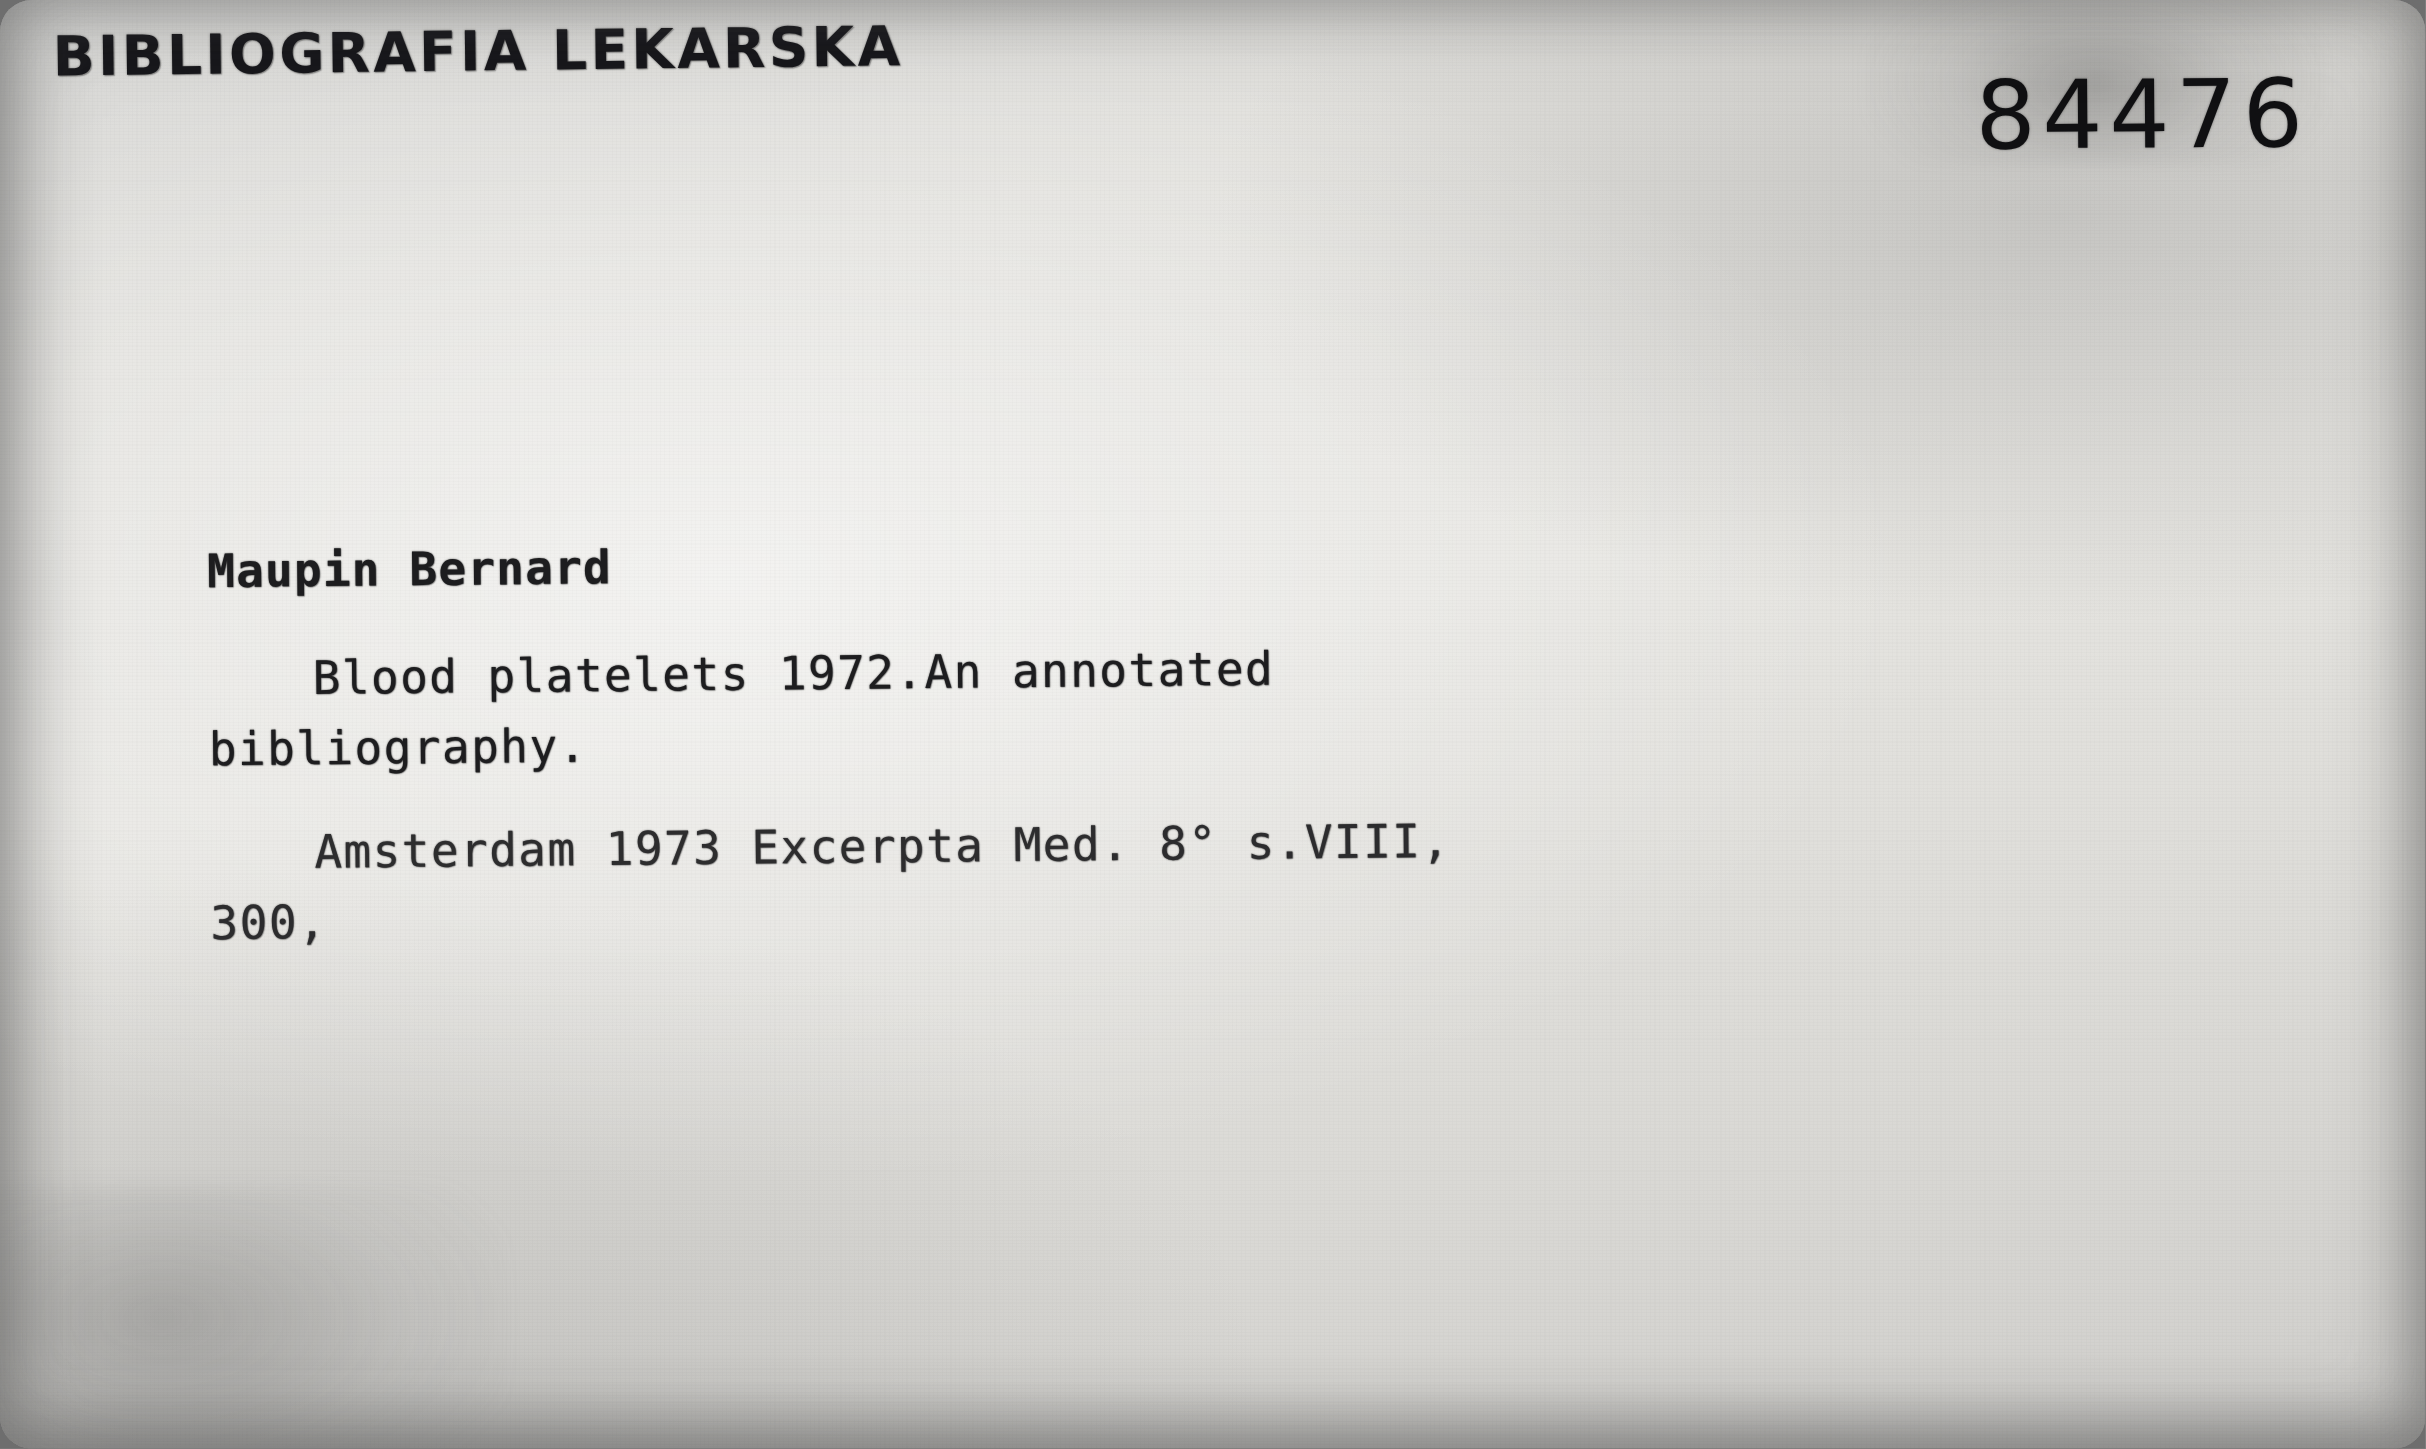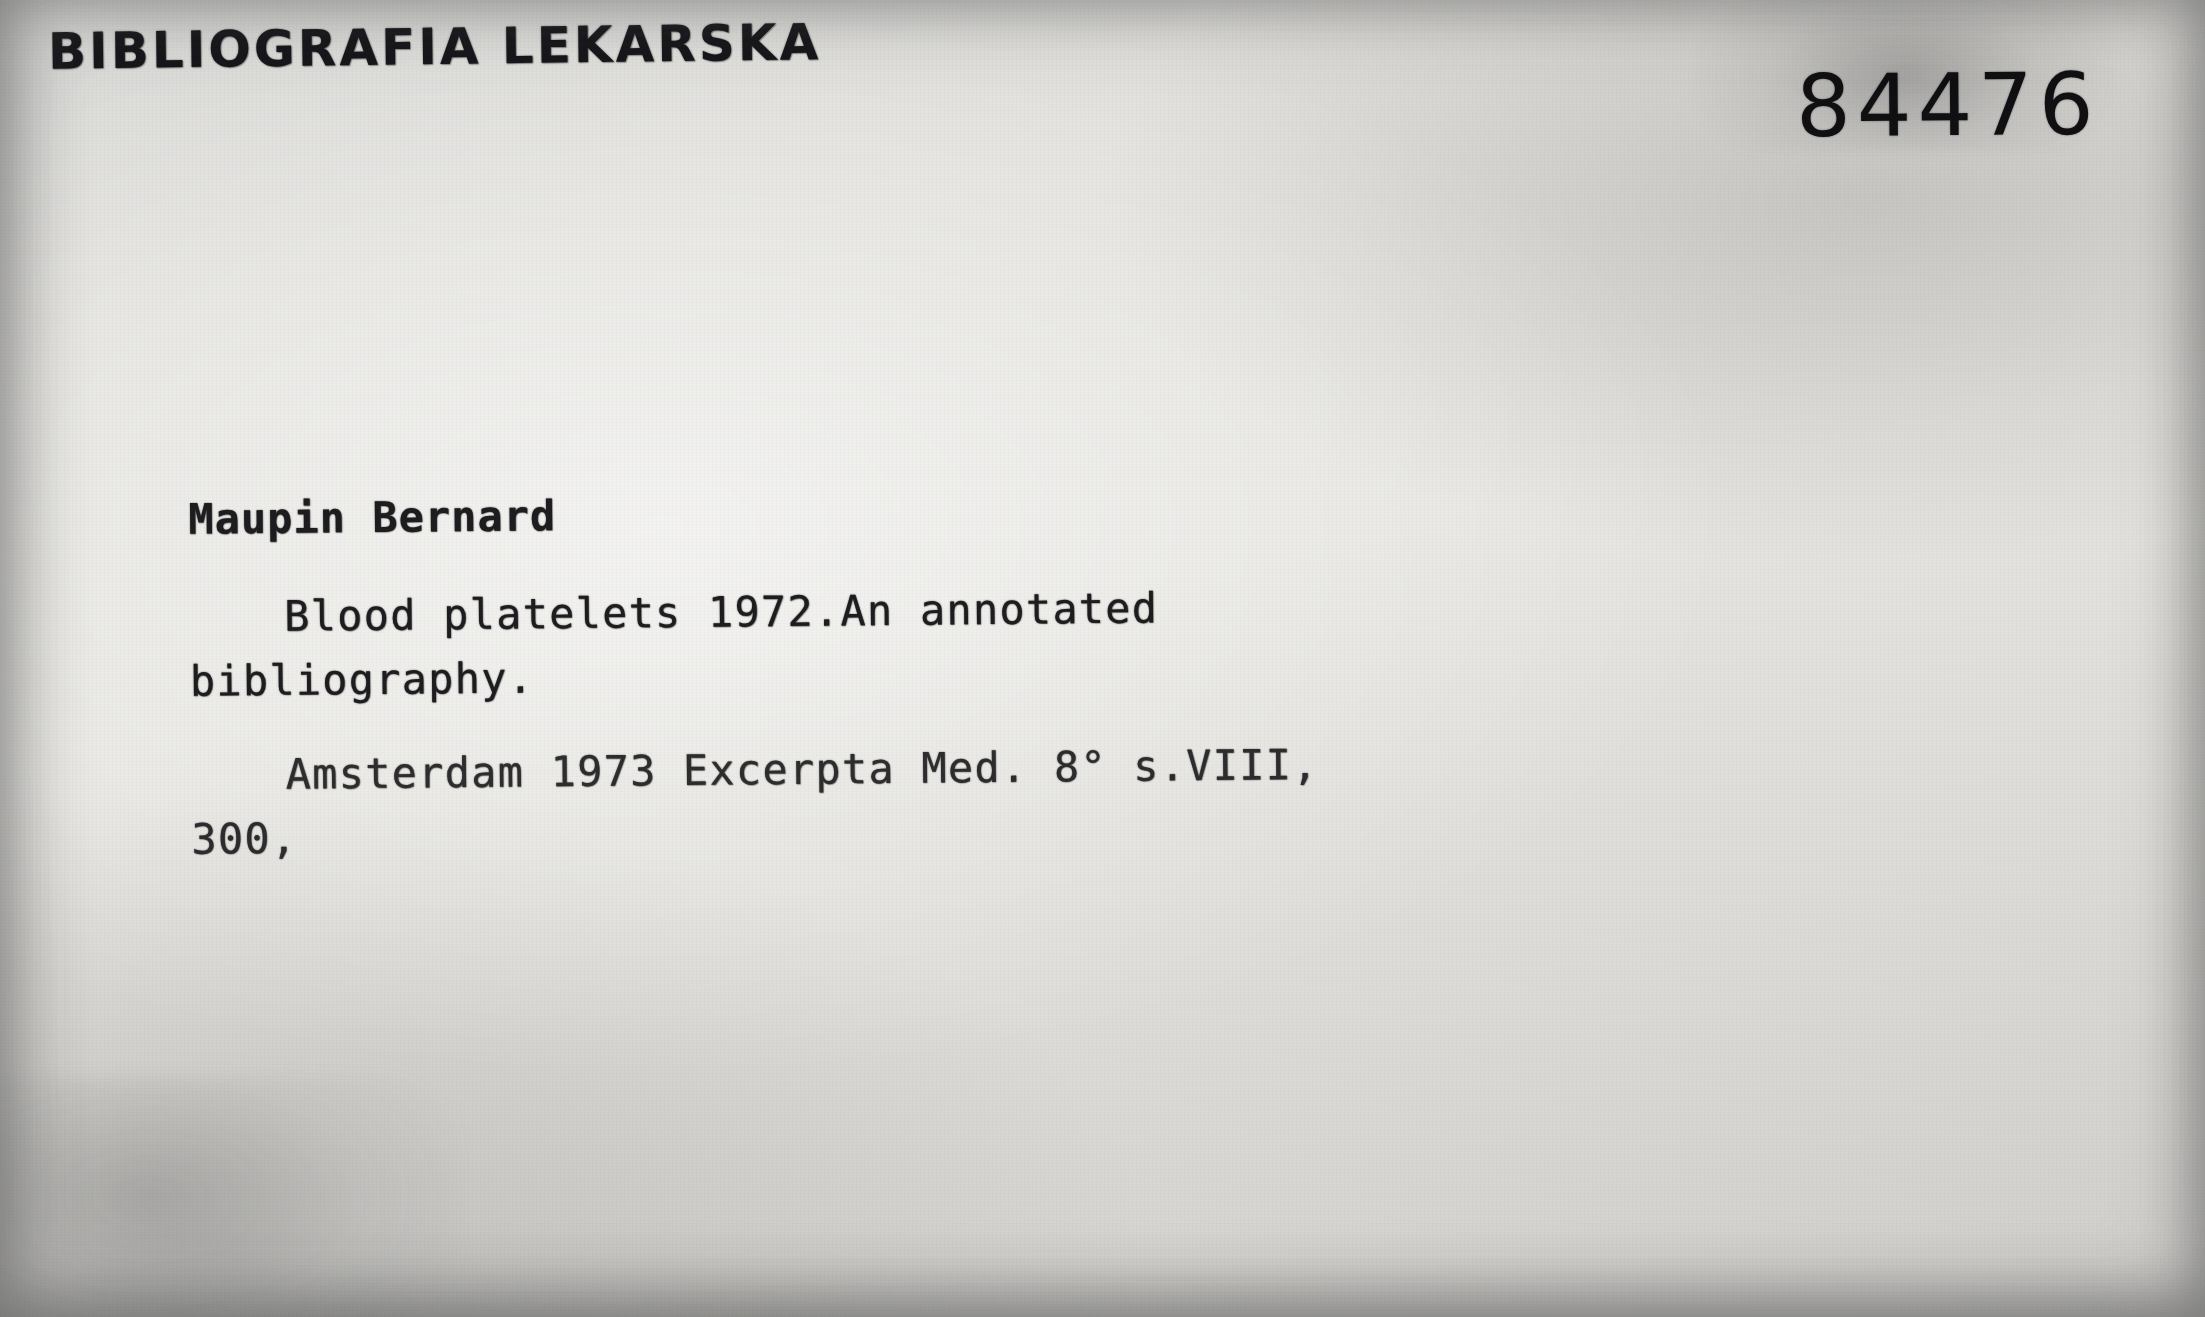--- a/index.html
+++ b/index.html
@@ -16,20 +16,21 @@
   .card {
     position: relative;
     width: 2205px;
     height: 1317px;
     background:
       radial-gradient(ellipse 70% 60% at 30% 40%, rgba(255,255,255,0.55) 0%, rgba(255,255,255,0.0) 70%),
       radial-gradient(ellipse 50% 40% at 85% 15%, rgba(120,120,120,0.28) 0%, rgba(160,160,160,0.0) 70%),
       radial-gradient(ellipse 60% 50% at 10% 95%, rgba(120,120,120,0.25) 0%, rgba(160,160,160,0.0) 70%),
       linear-gradient(170deg, #d8d8d6 0%, #e2e1dd 20%, #e6e5e1 45%, #dddcd8 70%, #cfcecb 100%);
     overflow: hidden;
+    border-radius: 29px;
   }
 
   
   .grain {
     position: absolute;
     inset: 0;
     pointer-events: none;
     opacity: 0.35;
     background-image:
       repeating-linear-gradient(0deg, rgba(0,0,0,0.035) 0px, rgba(0,0,0,0.035) 1px, rgba(255,255,255,0.03) 1px, rgba(255,255,255,0.03) 3px),

